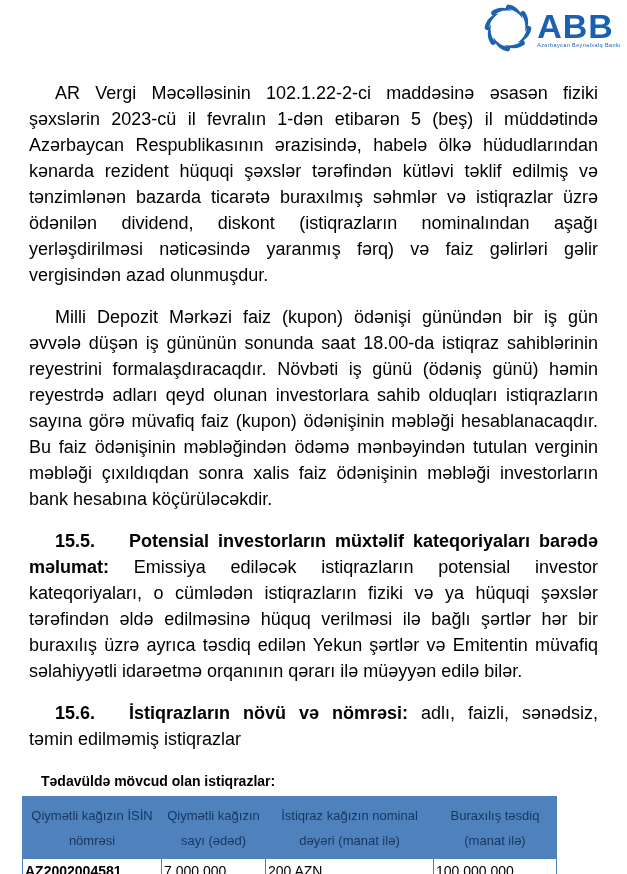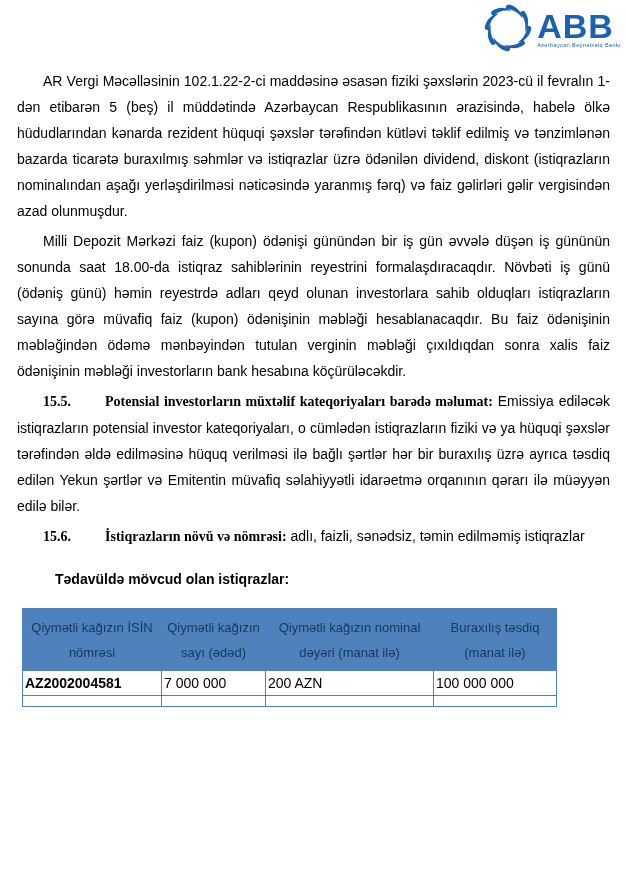--- a/index.html
+++ b/index.html
@@ -15,28 +15,28 @@
   
   .logo { position:absolute; top:2px; right:6px; display:flex; align-items:center; }
   .logo-icon { width:52px; height:52px; flex:0 0 auto; }
   .logo-textcol { display:flex; flex-direction:column; margin-left:3px; }
   .logo-brand { font-size:34px; font-weight:bold; color:#1a61b0; line-height:36px; letter-spacing:1px; }
   .logo-sub { font-size:5.5px; color:#1a61b0; letter-spacing:0.4px; margin-top:-2px; white-space:nowrap; }
 
   
   .doc { position:absolute; left:13px; right:13px; top:64px; }
   .para {
-    margin:4px; text-align:justify; text-indent:26px;
-    font-size:14px; line-height:26px;
+    margin:16px; text-align:justify; text-indent:26px;
+    font-size:18px; line-height:26px;
   }
-  .para b { font-weight:bold;font-family:Liberation Serif, serif; }
+  .para b { font-weight:bold; }
   .tab { display:inline-block; width:34px; }
 
   .sub-heading {
-    margin:16px; font-size:14px; line-height:26px; font-weight:bold;
+    margin:2px; font-size:14px; line-height:26px; font-weight:bold;
     text-indent:26px;
   }
 
   
   table.bonds {
     border-collapse:collapse; margin-left:9px; margin-top:0px;
     table-layout:fixed; width:534px;
   }
   table.bonds th {
     background:#4f81bd; color:#17365d; font-weight:normal;
@@ -92,21 +92,21 @@
       <colgroup>
           <col style="width: 139px;">
           <col style="width: 104px;">
           <col style="width: 168px;">
           <col style="width: 123px;">
         </colgroup>
       <thead>
         <tr>
             <th>Qiymətli kağızın İSİN nömrəsi</th>
             <th>Qiymətli kağızın sayı (ədəd)</th>
-            <th>Qiymətli kağızın nominal dəyəri (manat ilə)</th>
+            <th>İstiqraz kağızın nominal dəyəri (manat ilə)</th>
             <th>Buraxılış təsdiq (manat ilə)</th>
           </tr>
       </thead>
       <tbody>
           <tr class="data-row">
             <td>AZ2002004581</td>
             <td>7 000 000</td>
             <td>200 AZN</td>
             <td>100 000 000</td>
           </tr>

